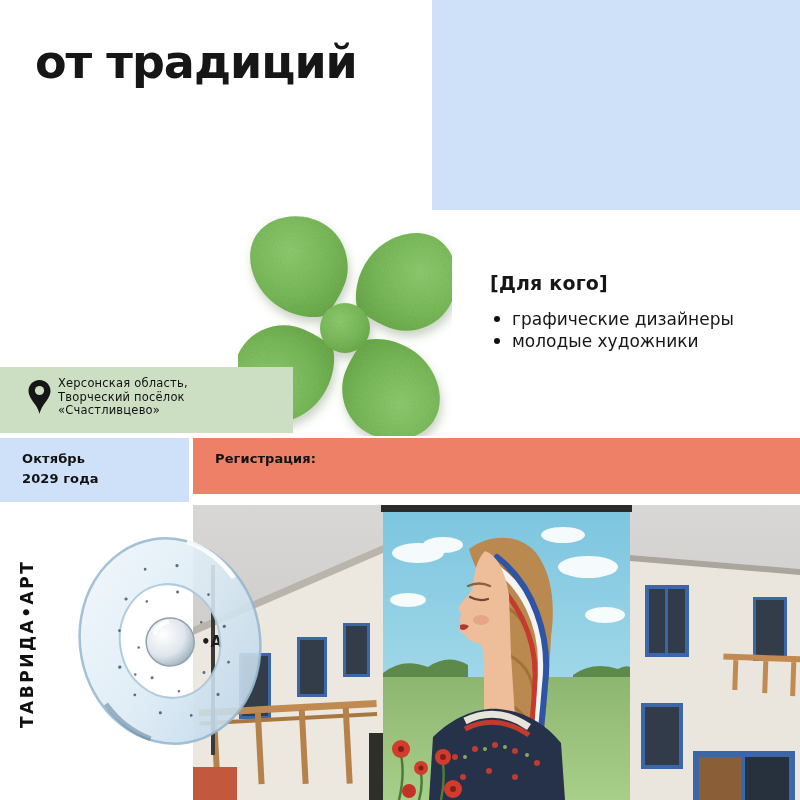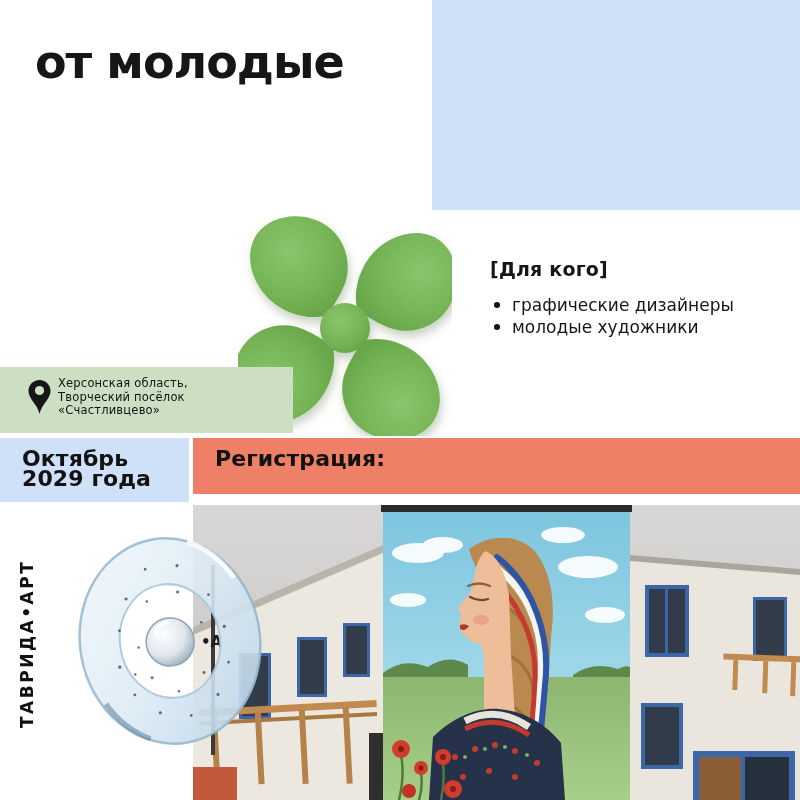--- a/index.html
+++ b/index.html
@@ -16,21 +16,21 @@
     position:relative;width:800px;height:800px;margin:0 auto;
     background:#ffffff;overflow:hidden;
   }
   .block{position:absolute;}
   .title-bg{left:432px;top:0;width:368px;height:210px;background:var(--accent-blue);}
   .title{
     left:35px;top:36px;width:700px;
     font-size:46px;line-height:53px;font-weight:700;letter-spacing:-1px;
     color:var(--text-color);
   }
-  .audience{left:490px;top:258px;width:300px;color:var(--text-color);}
+  .audience{left:490px;top:272px;width:300px;color:var(--text-color);}
   .audience-header{font-size:19px;font-weight:700;letter-spacing:.2px;}
   .audience-list{list-style:none;margin-top:14px;}
   .audience-list li{
     position:relative;padding-left:22px;font-size:17px;line-height:22px;font-weight:400;
   }
   .audience-list li .dot{
     position:absolute;left:4px;top:8px;width:6px;height:6px;border-radius:50%;background:#111;
   }
   .location-block{
     left:0;top:367px;width:293px;height:66px;background:var(--accent-green);
@@ -42,42 +42,42 @@
     font-size:11.5px;line-height:13.5px;font-weight:500;color:#121212;letter-spacing:.2px;
   }
   .date-block{
     left:0;top:438px;width:189px;height:64px;background:var(--accent-blue);
   }
   .reg-block{
     left:193px;top:438px;width:607px;height:56px;background:var(--accent-coral);
   }
   .band-text{
     position:absolute;left:22px;top:11px;
-    font-size:22px;line-height:19.5px;font-weight:600;color:#121212;letter-spacing:.1px;
+    font-size:13px;line-height:19.5px;font-weight:600;color:#121212;letter-spacing:.1px;
   }
   .photo{left:193px;top:505px;width:607px;height:295px;}
   .logo{left:238px;top:216px;width:214px;height:220px;}
   .ring{left:74px;top:532px;width:192px;height:218px;}
   .brand-vertical{
     left:17px;top:544px;height:200px;width:36px;
     writing-mode:vertical-rl;transform:rotate(180deg);
     font-size:17px;font-weight:700;letter-spacing:2.5px;color:#101010;
     text-align:center;white-space:nowrap;
   }
   svg{display:block;width:100%;height:100%;}
 </style>
 </head>
 <body>
 
 <div class="poster">
 
   <div class="block title-bg"></div>
 
   <div class="block title">
-    <div>от молодые</div>
+    <div>от традиций</div>
   </div>
 
   <div class="block logo">
     <svg viewBox="0 0 214 220">
       <defs>
         <radialGradient id="felt" cx="40%" cy="35%" r="80%">
           <stop offset="0%" stop-color="#92cd72"></stop>
           <stop offset="55%" stop-color="#7cbb5c"></stop>
           <stop offset="100%" stop-color="#67a648"></stop>
         </radialGradient>

